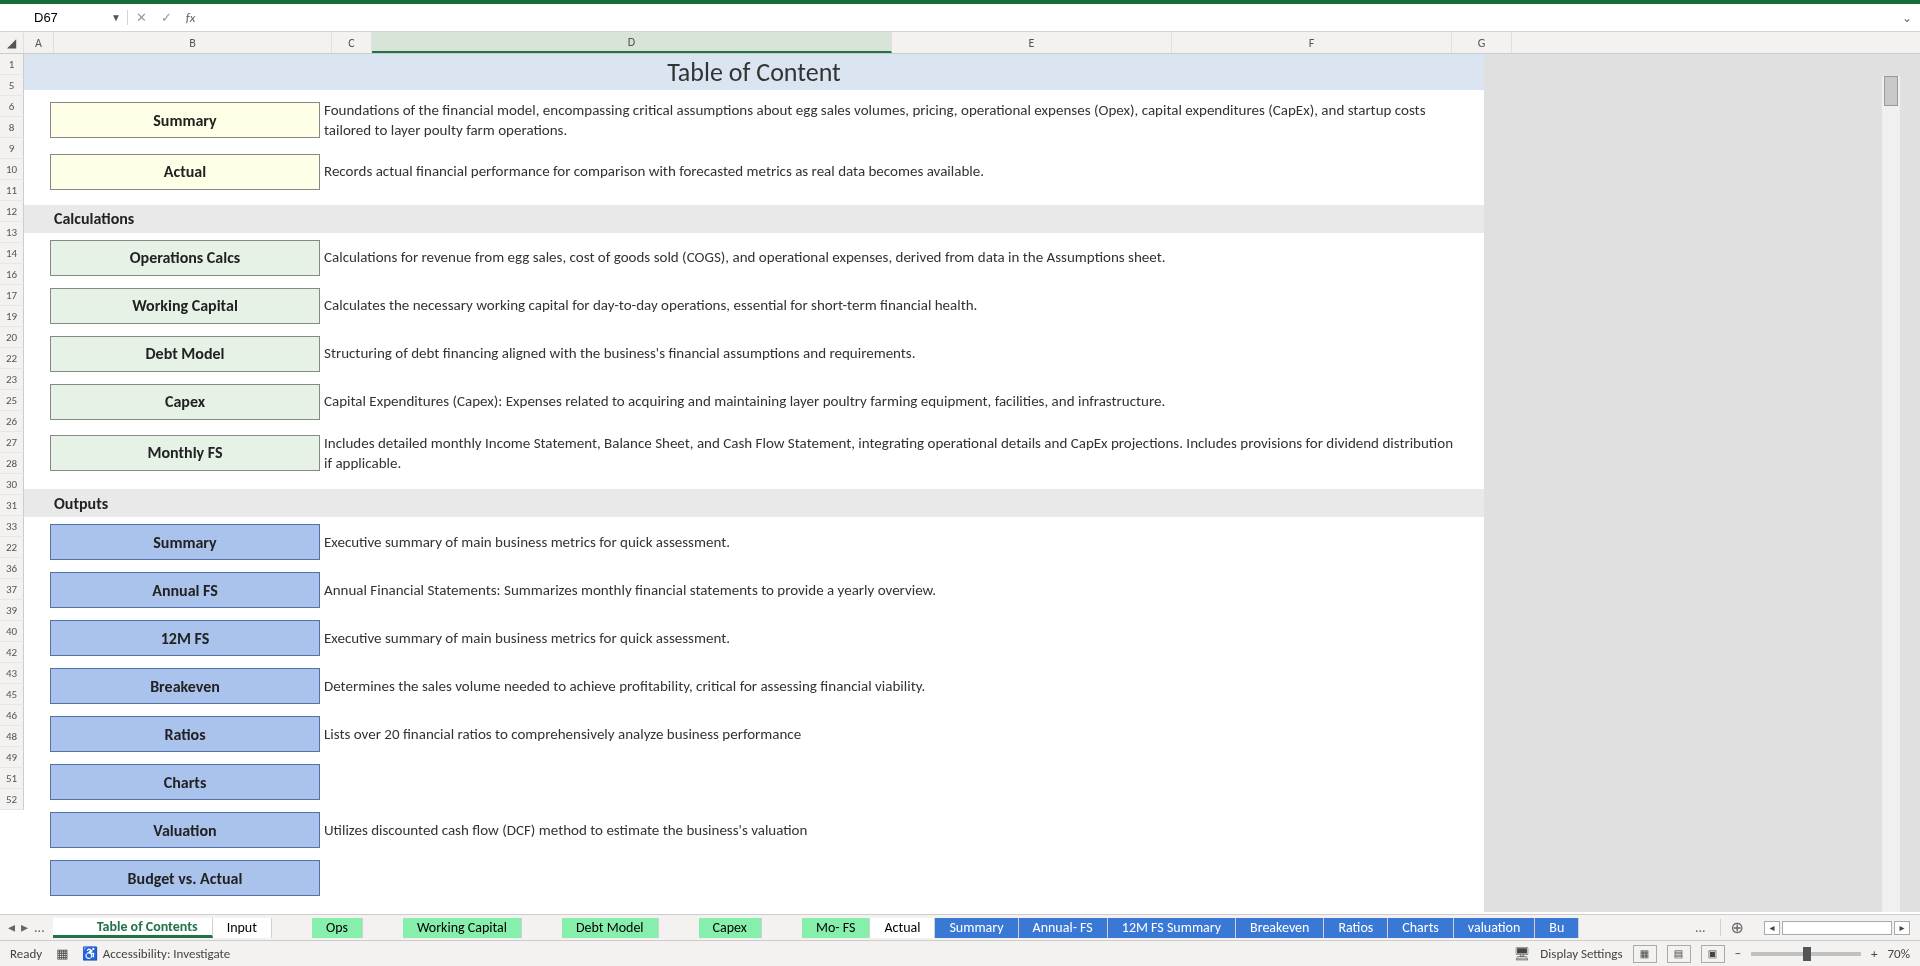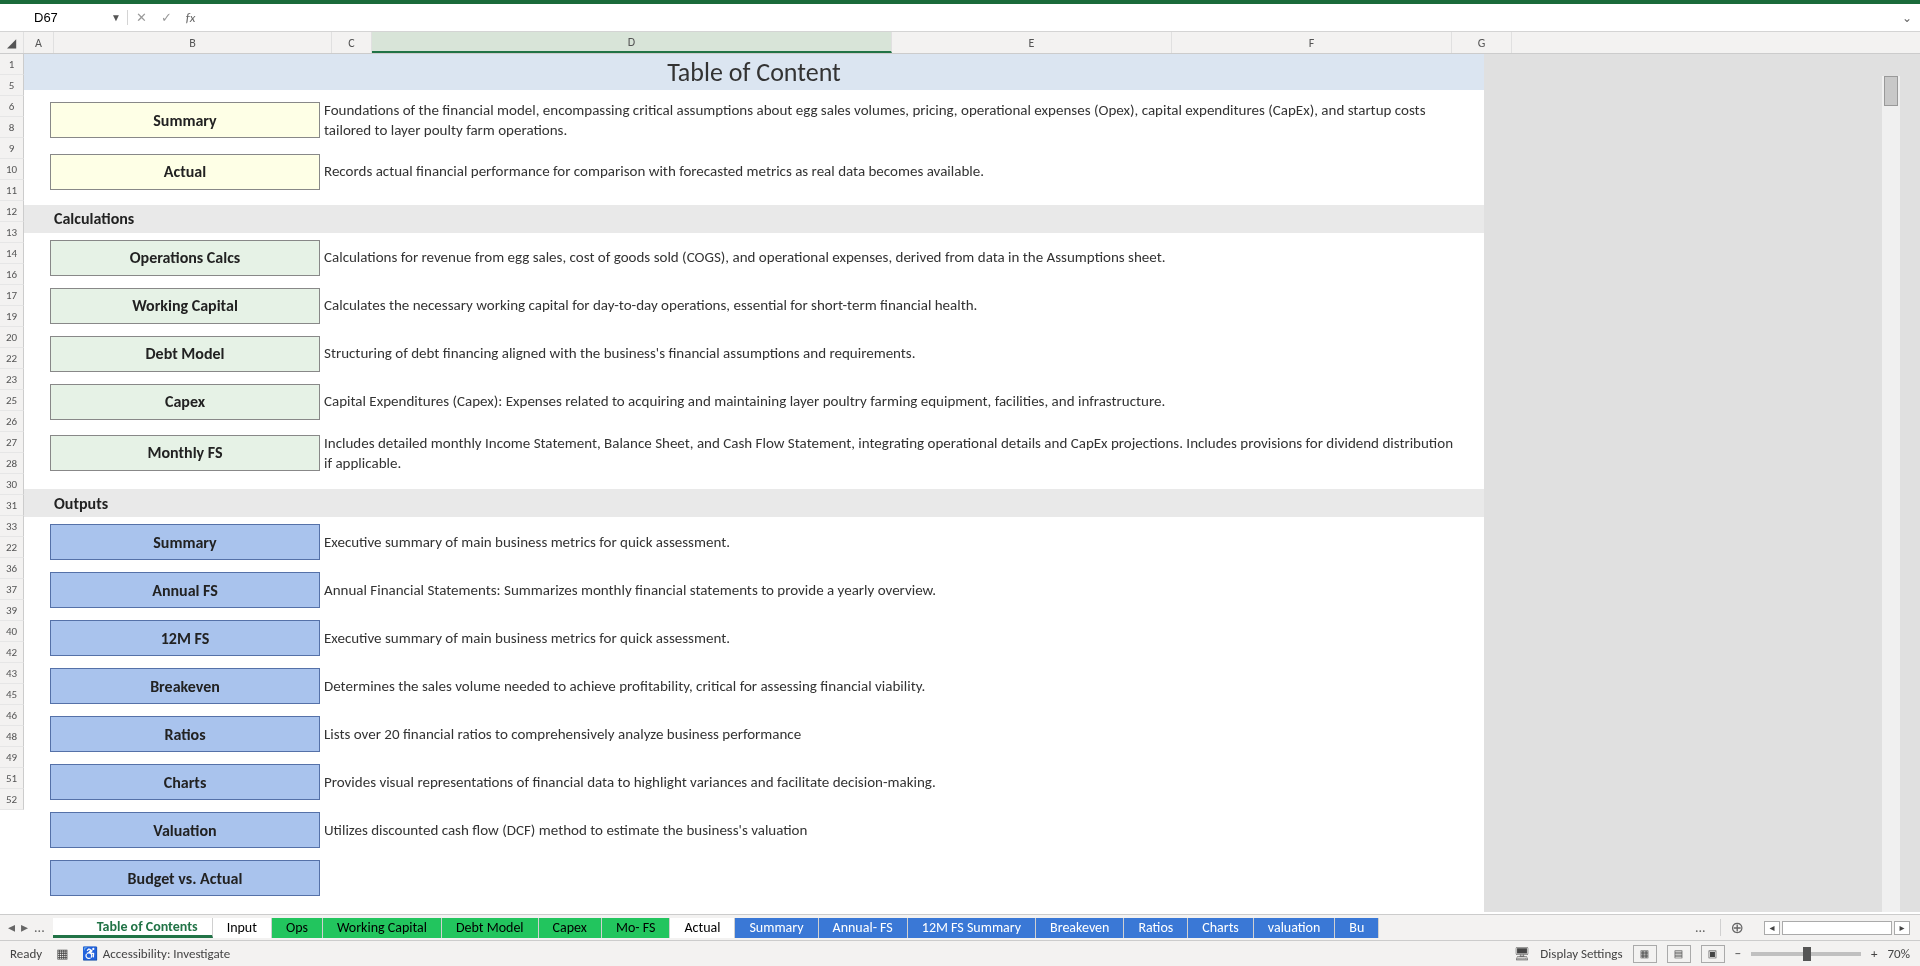--- a/index.html
+++ b/index.html
@@ -92,21 +92,21 @@
   .tab-nav { display:flex; gap:6px; padding:0 8px; color:#666;}
   .tab-nav span { font-size:14px; cursor:pointer; }
   .tabs { display:flex; flex:1; align-items:stretch; overflow:hidden;}
   .tab {
     padding:0 14px; display:flex; align-items:center; font-size:14px;
     border-right:1px solid #d0d0d0; white-space:nowrap;
   }
   .tab.active { background:#fff; color:#217346; font-weight:700; border-bottom:3px solid #217346;padding-left:44px; }
   .tab.yellow { background:#fff; }
   .tab.blue { background:#3a78d6; color:#fff; }
-  .tab.gray { background:#22c55e; }
+  .tab.gray { background:#86efac;margin-left:40px; }
   .tab.ellipsis { color:#666; }
   .add-sheet { padding:0 10px; color:#666; font-size:16px; }
   .scroll-mini { display:flex; align-items:center; gap:2px; padding:0 10px;}
   .mini-btn { width:16px; height:14px; background:#fff; border:1px solid #aaa; display:flex; align-items:center; justify-content:center; font-size:10px; color:#444;}
 
   
   .status-bar {
     position:absolute; bottom:0; left:0; right:0; height:26px;
     background:#f3f2f1; border-top:1px solid #ccc; display:flex; align-items:center;
     padding:0 10px; font-size:13px; color:#444;text-align:right;
@@ -287,21 +287,20 @@
             <div class="btn-cell">
               <div class="toc-btn blue">Ratios</div>
             </div>
             <div class="desc-cell">Lists over 20 financial ratios to comprehensively analyze business performance</div>
           </div>
           <div class="spacer"></div>
           <div class="row">
             <div class="btn-cell">
               <div class="toc-btn blue">Charts</div>
             </div>
-            <div class="desc-cell">Provides visual representations of financial data to highlight variances and facilitate decision-making.</div>
           </div>
           <div class="spacer"></div>
           <div class="row">
             <div class="btn-cell">
               <div class="toc-btn blue">Valuation</div>
             </div>
             <div class="desc-cell">Utilizes discounted cash flow (DCF) method to estimate the business's valuation</div>
           </div>
           <div class="spacer"></div>
           <div class="row">

